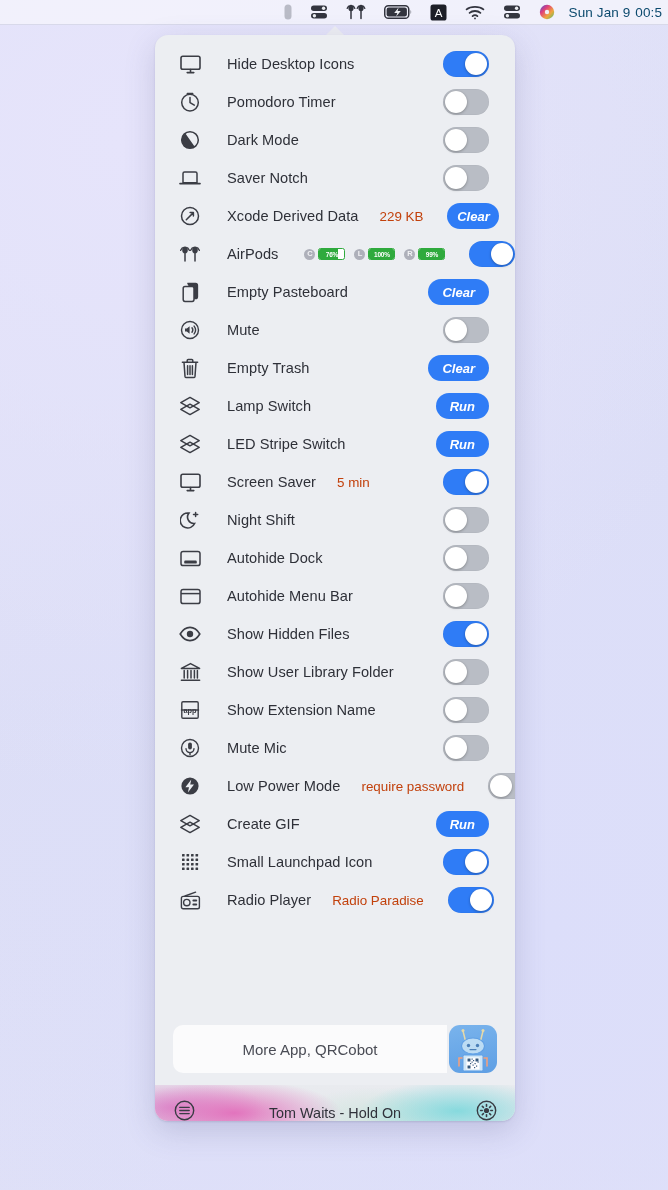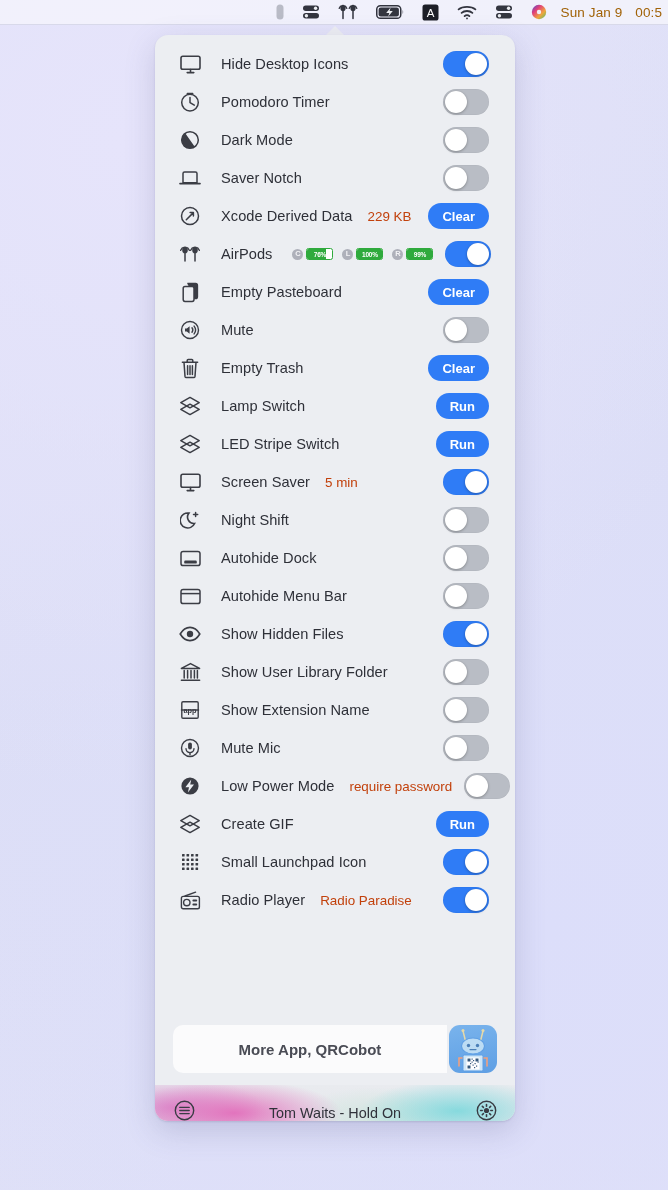--- a/index.html
+++ b/index.html
@@ -38,27 +38,27 @@
   .mb-item {
     height: 25px;
     display: flex;
     align-items: center;
     justify-content: center;
     padding: 0 9px;
     color: #30323c;
   }
   .mb-clock {
     font-size: 13.5px;
-    color: #a16207;
+    color: #0c4a6e;
     letter-spacing: 0.1px;
     white-space: nowrap;
     padding-right: 2px;
     padding-left: 5px;
     display: flex;
-    gap: 13px;
+    gap: 5px;
   }
 
   
   #panel-pointer {
     position: absolute;
     left: 325px;
     top: 26px;
     width: 0; height: 0;
     border-left: 10px solid transparent;
     border-right: 10px solid transparent;
@@ -83,21 +83,21 @@
   
   #rows {
     flex: 0 0 auto;
     padding: 10px 0 6px 0;
   }
   .row {
     height: 38px;
     display: flex;
     align-items: center;
     padding: 0 26px 0 22px;
-    gap: 6px;
+    gap: 12px;
   }
   .row-icon {
     width: 26px;
     min-width: 26px;
     height: 24px;
     display: flex;
     align-items: center;
     justify-content: center;
     color: #3b3d45;
     margin-right: 12px;
@@ -148,20 +148,21 @@
     color: #ffffff;
     font-size: 13px;
     font-weight: bold;
     display: flex;
     align-items: center;
     justify-content: center;
     padding: 0 14px;
     border: none;
     cursor: default;
     font-family: "Liberation Sans", sans-serif;
+    font-style: italic;
   }
 
   
   .batt-group {
     display: flex;
     align-items: center;
     gap: 9px;
     margin-left: 14px;
   }
   .batt {
@@ -227,21 +228,21 @@
   }
   #more-app-btn {
     flex: 1 1 auto;
     height: 48px;
     background: #fbfbfc;
     border-radius: 10px 0 0 10px;
     display: flex;
     align-items: center;
     justify-content: center;
     font-size: 15px;
-    font-weight: bold;
+    font-weight: normal;
     color: #4a4c55;
     border: none;
     font-family: "Liberation Sans", sans-serif;
     cursor: default;
   }
   #qrcobot-icon {
     width: 48px; min-width: 48px; height: 48px;
     border-radius: 11px;
     background: linear-gradient(170deg, #79b3ec 0%, #6aa8e8 55%, #5f9fe4 100%);
     position: relative;

